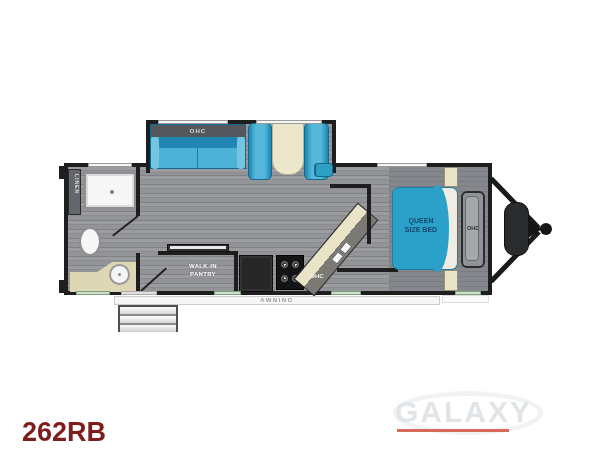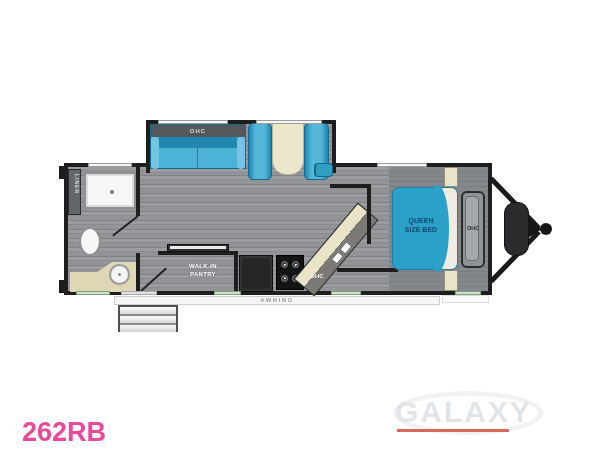--- a/index.html
+++ b/index.html
@@ -144,21 +144,21 @@
   <div class="abs" style="left:491px;top:176px;width:69px;height:5px;background:#1a1a1a;
               transform-origin:left center;transform:rotate(46deg);"></div>
   <div class="abs" style="left:491px;top:279px;width:69px;height:5px;background:#1a1a1a;
               transform-origin:left center;transform:rotate(-46deg);"></div>
   <div class="abs" style="left:504px;top:202px;width:25px;height:54px;background:#292b2d;border:1px solid #101010;
               border-radius:11px;"></div>
   <div class="abs" style="left:528px;top:220px;width:0;height:0;border-left:14px solid #161616;
               border-top:9px solid transparent;border-bottom:9px solid transparent;"></div>
   <div class="abs" style="left:540px;top:223px;width:12px;height:12px;background:#161616;border-radius:50%;"></div>
 
-  <div class="abs" style="left:22px;top:417px;font-size:27px;font-weight:800;color:#ec4899;">262RB</div>
+  <div class="abs" style="left:22px;top:417px;font-size:27px;font-weight:800;color:#7f1d1d;">262RB</div>
 
   <div class="abs" style="left:385px;top:383px;width:210px;height:62px;">
     <div class="abs" style="left:8px;top:8px;width:150px;height:44px;border:5px solid #f0f2f4;border-radius:50%;"></div>
     <div class="abs" style="left:10px;top:12px;font-size:30px;font-weight:800;color:#e2e5e8;letter-spacing:2px;">GALAXY</div>
     <div class="abs" style="left:12px;top:46px;width:112px;height:3px;background:#d9695a;"></div>
   </div>
 
 </div>
 
 </body></html>

